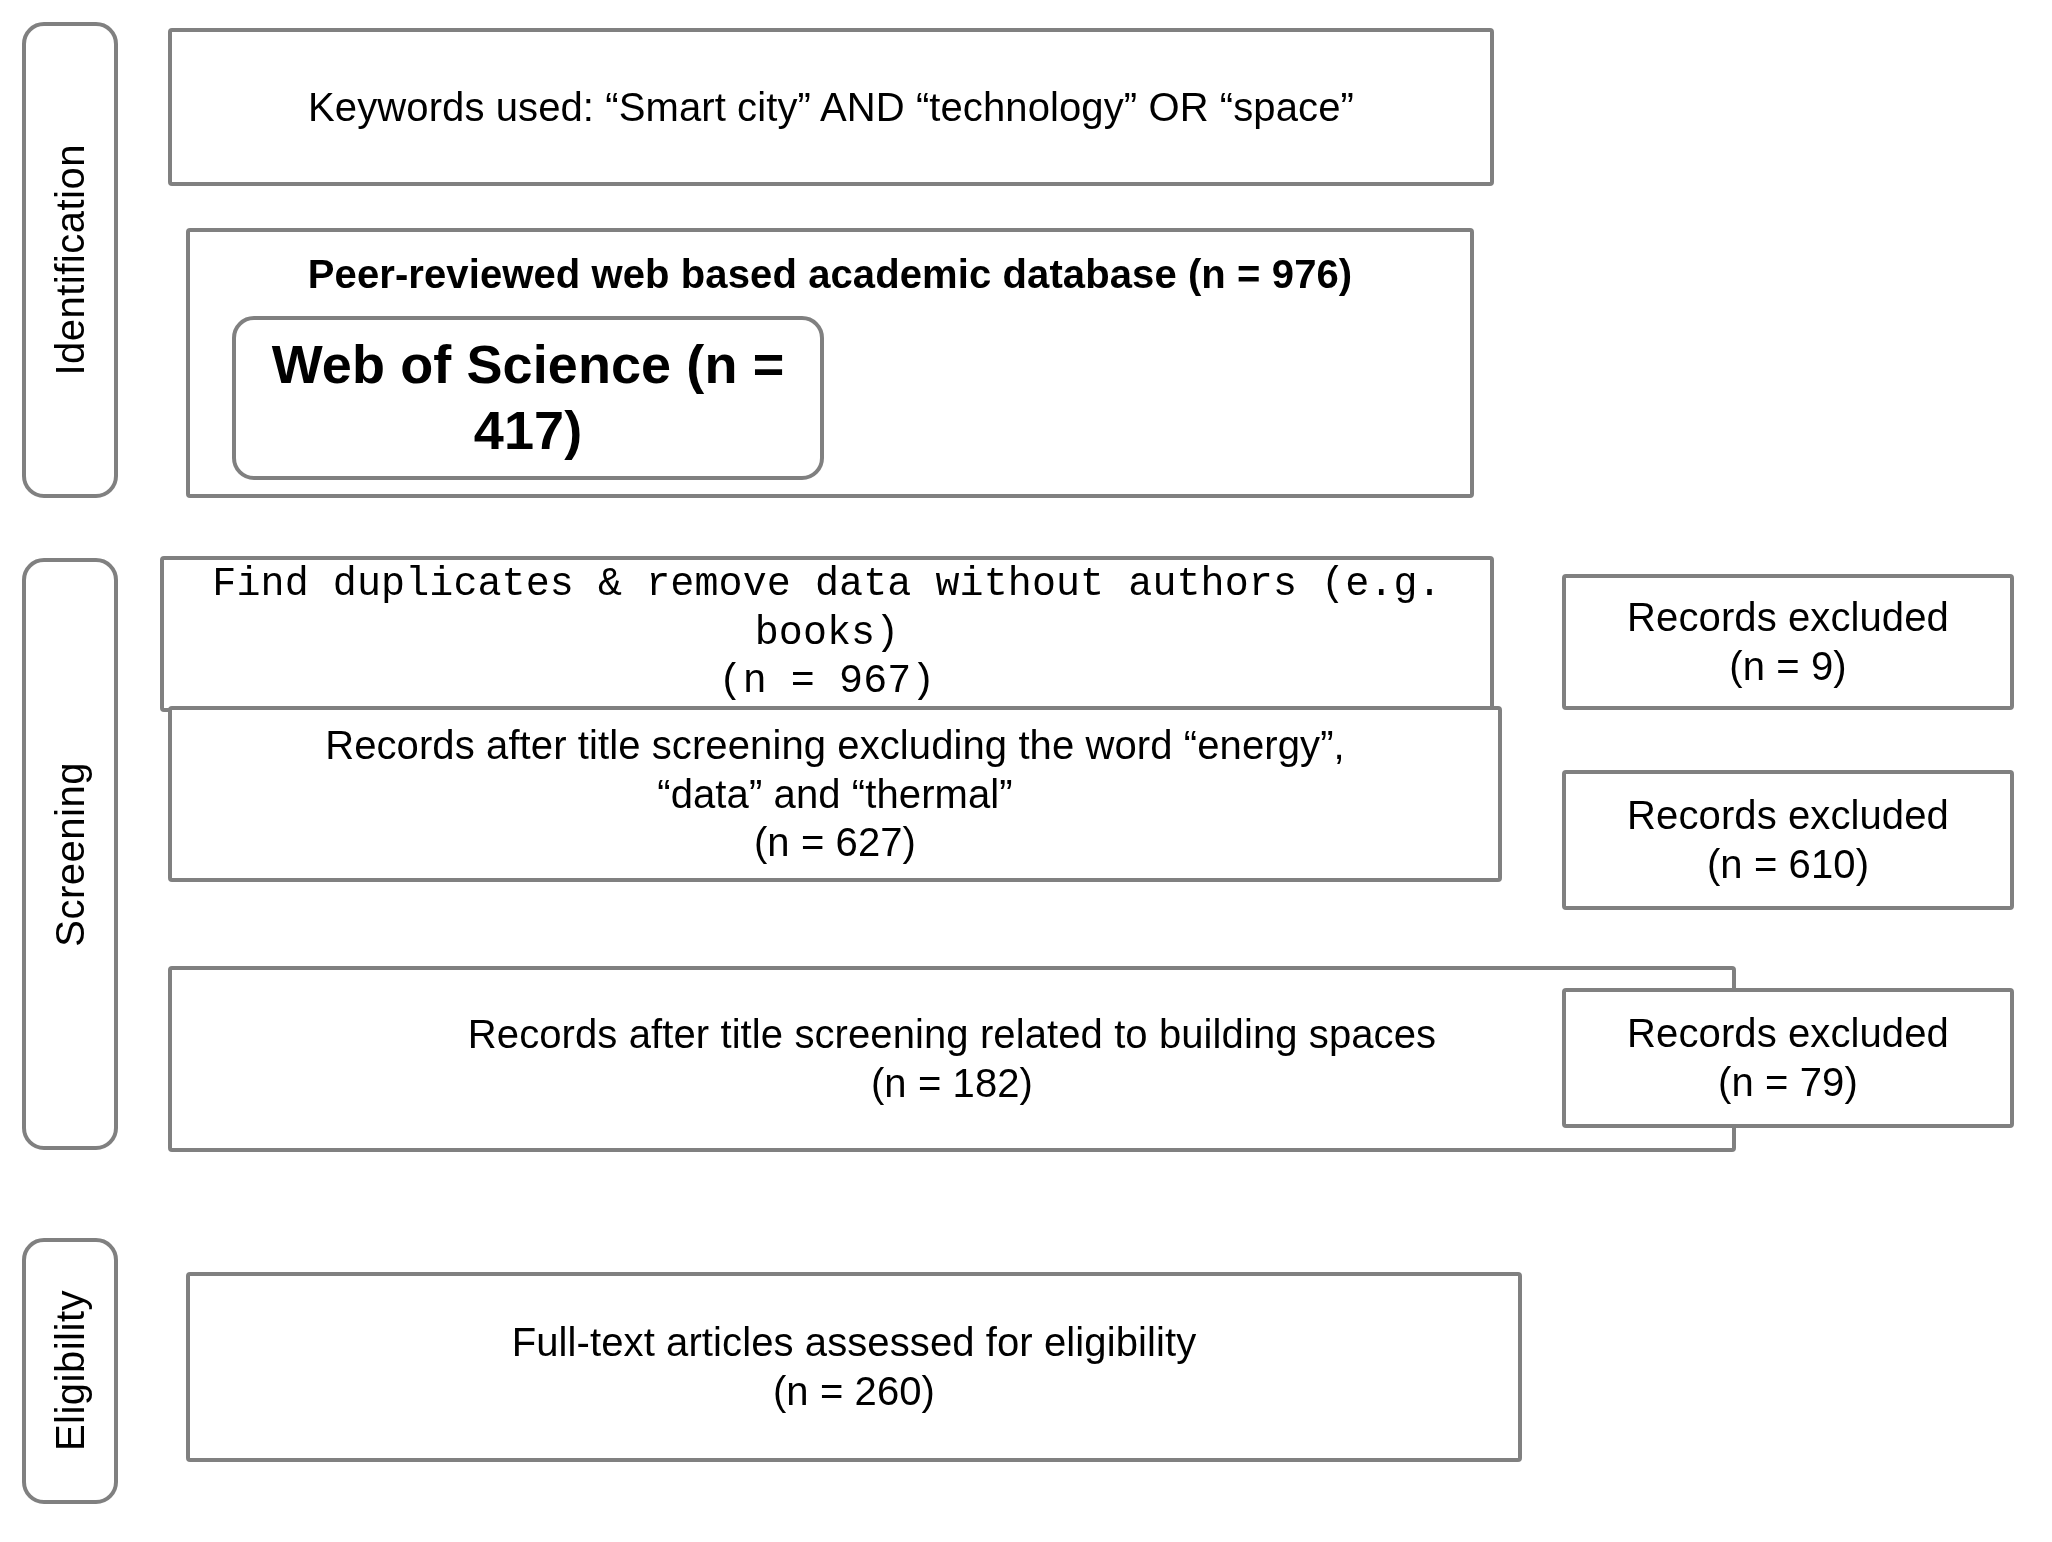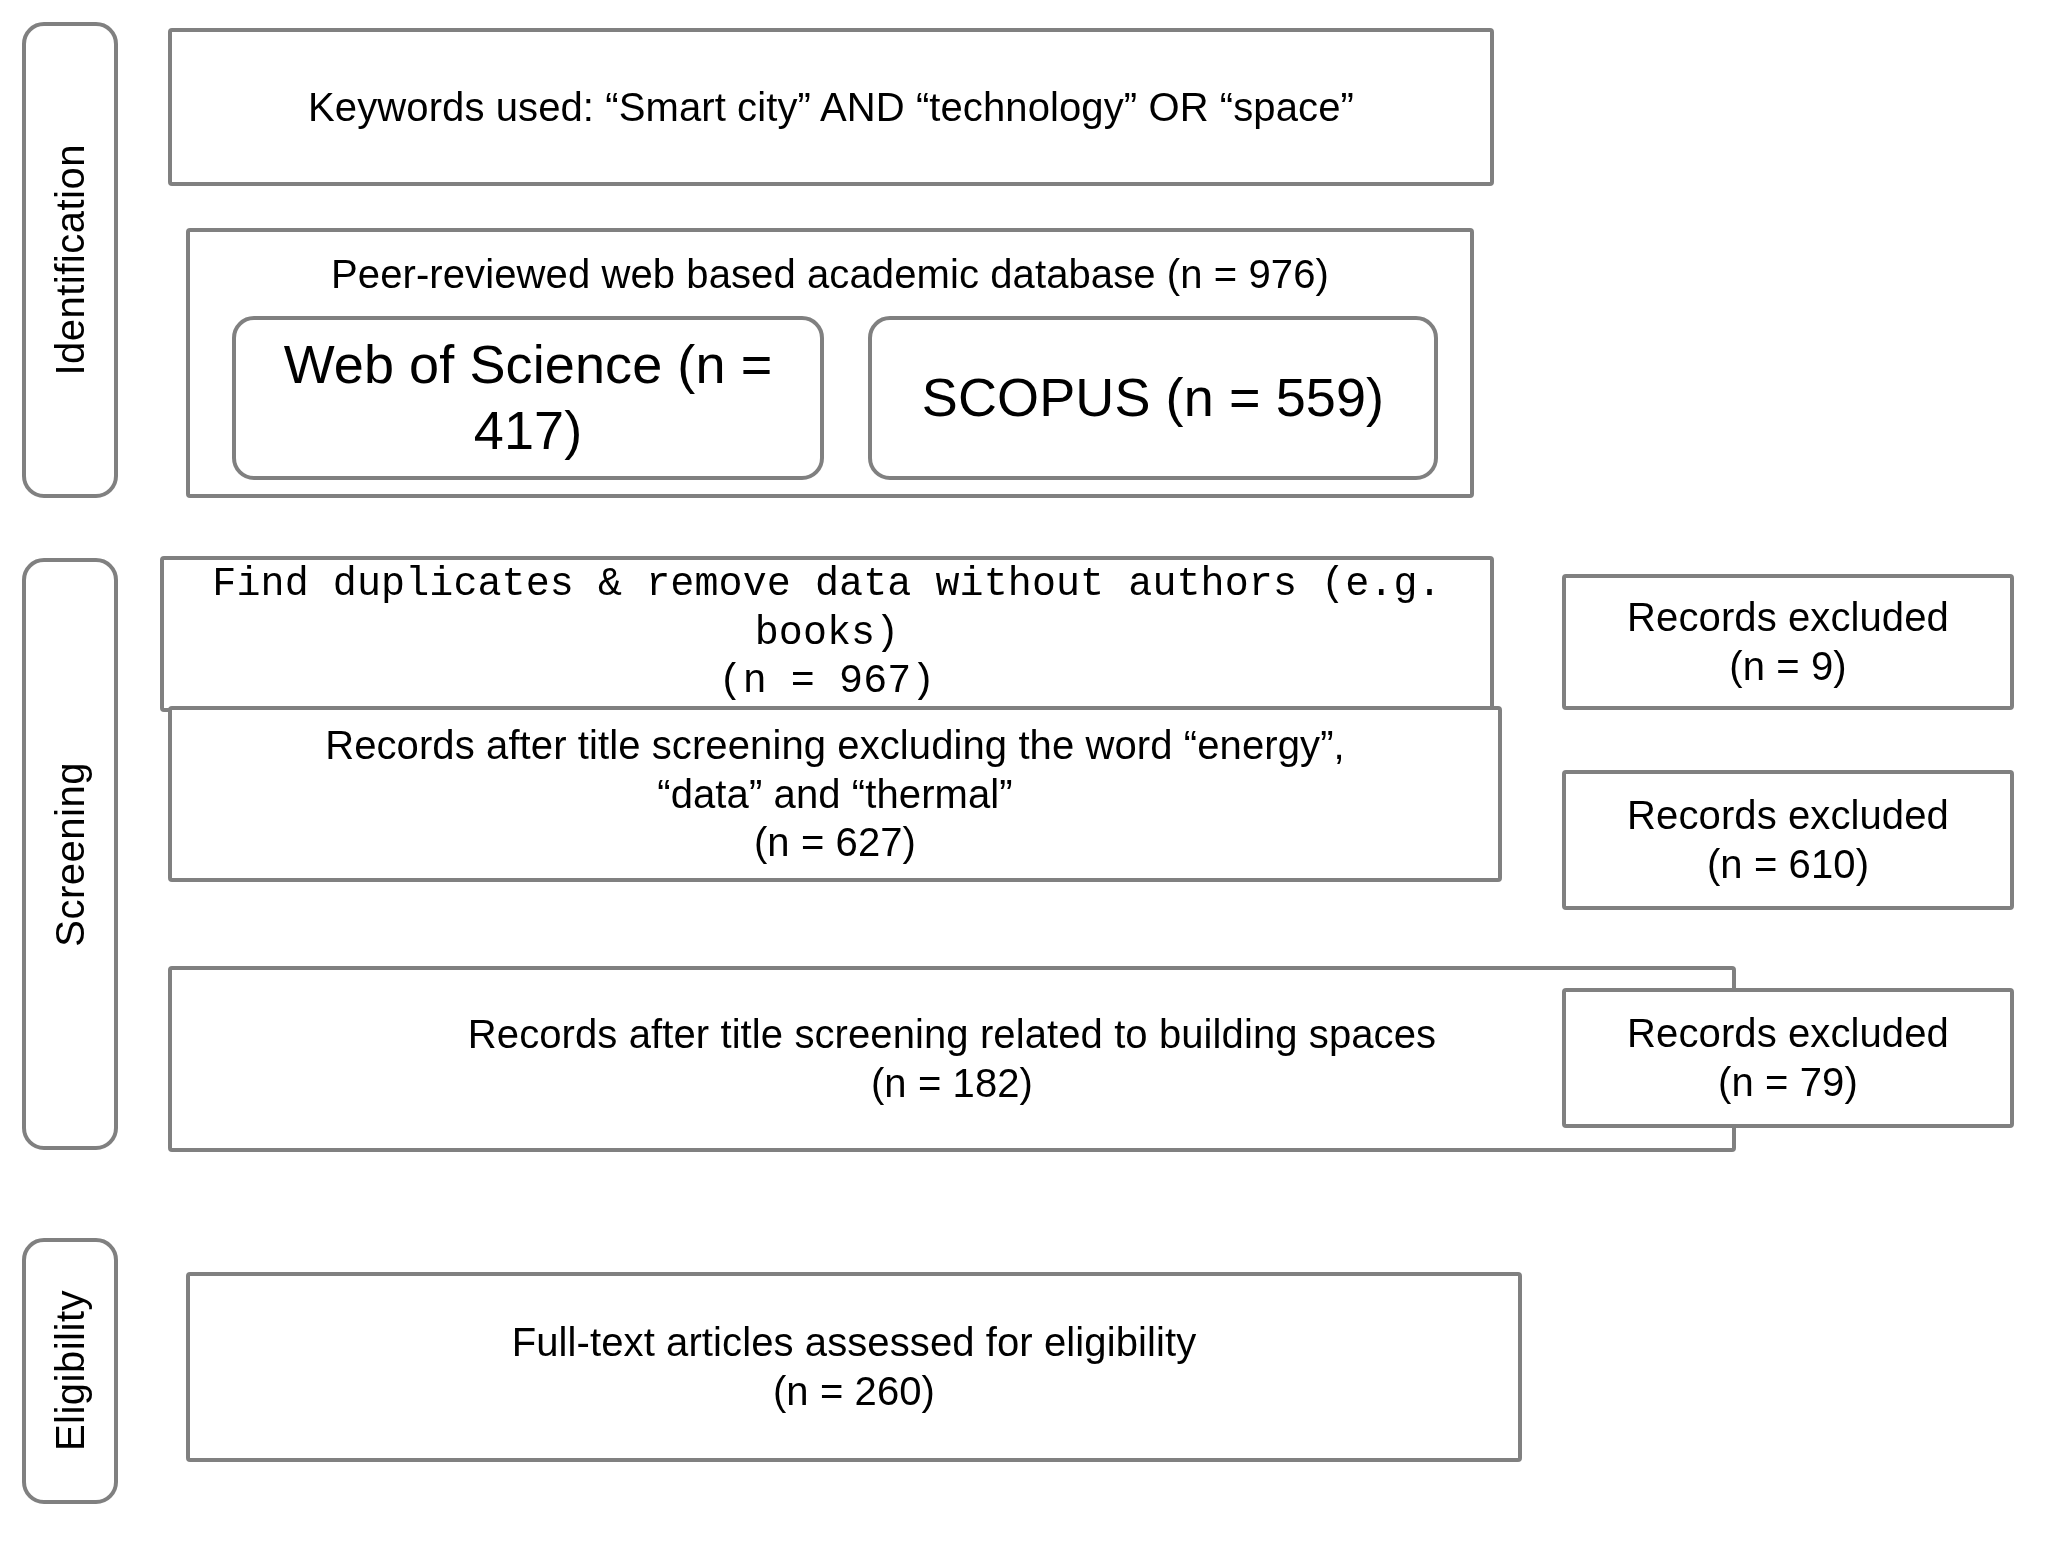--- a/index.html
+++ b/index.html
@@ -60,20 +60,21 @@
   #rail-eligibility    { left: 22px;  top: 1238px; width: 96px;  height: 266px; }
 
   #box-keywords {
     left: 168px; top: 28px; width: 1326px; height: 158px;
   }
 
   #box-database {
     left: 186px; top: 228px; width: 1288px; height: 270px;
     display: block;
     padding: 0;
+    font-weight: bold;
   }
   #box-database .db-title {
     position: absolute;
     left: 0; right: 0; top: 18px;
     text-align: center;
     font-size: 40px;
     line-height: 1.2;
   }
   .db-child {
     position: absolute;
@@ -118,21 +119,20 @@
   <span class="rail-label">Eligibility</span>
 </div>
 
 <div class="node" id="box-keywords">Keywords used: “Smart city” AND “technology” OR “space”</div>
 
 <div class="node" id="box-database">
   <div class="db-title">Peer-reviewed web based academic database (n = 976)</div>
 
   <div class="db-child" id="box-wos">Web of Science (n = 417)</div>
 
-  <div class="db-child" id="box-scopus">SCOPUS (n = 559)</div>
 </div>
 
 <div class="node" id="box-dup">Find duplicates &amp; remove data without authors (e.g. books)
 (n = 967)</div>
 
 <div class="node" id="box-title1">Records after title screening excluding the word “energy”,
 “data” and “thermal”
 (n = 627)</div>
 
 <div class="node" id="box-title2">Records after title screening related to building spaces

